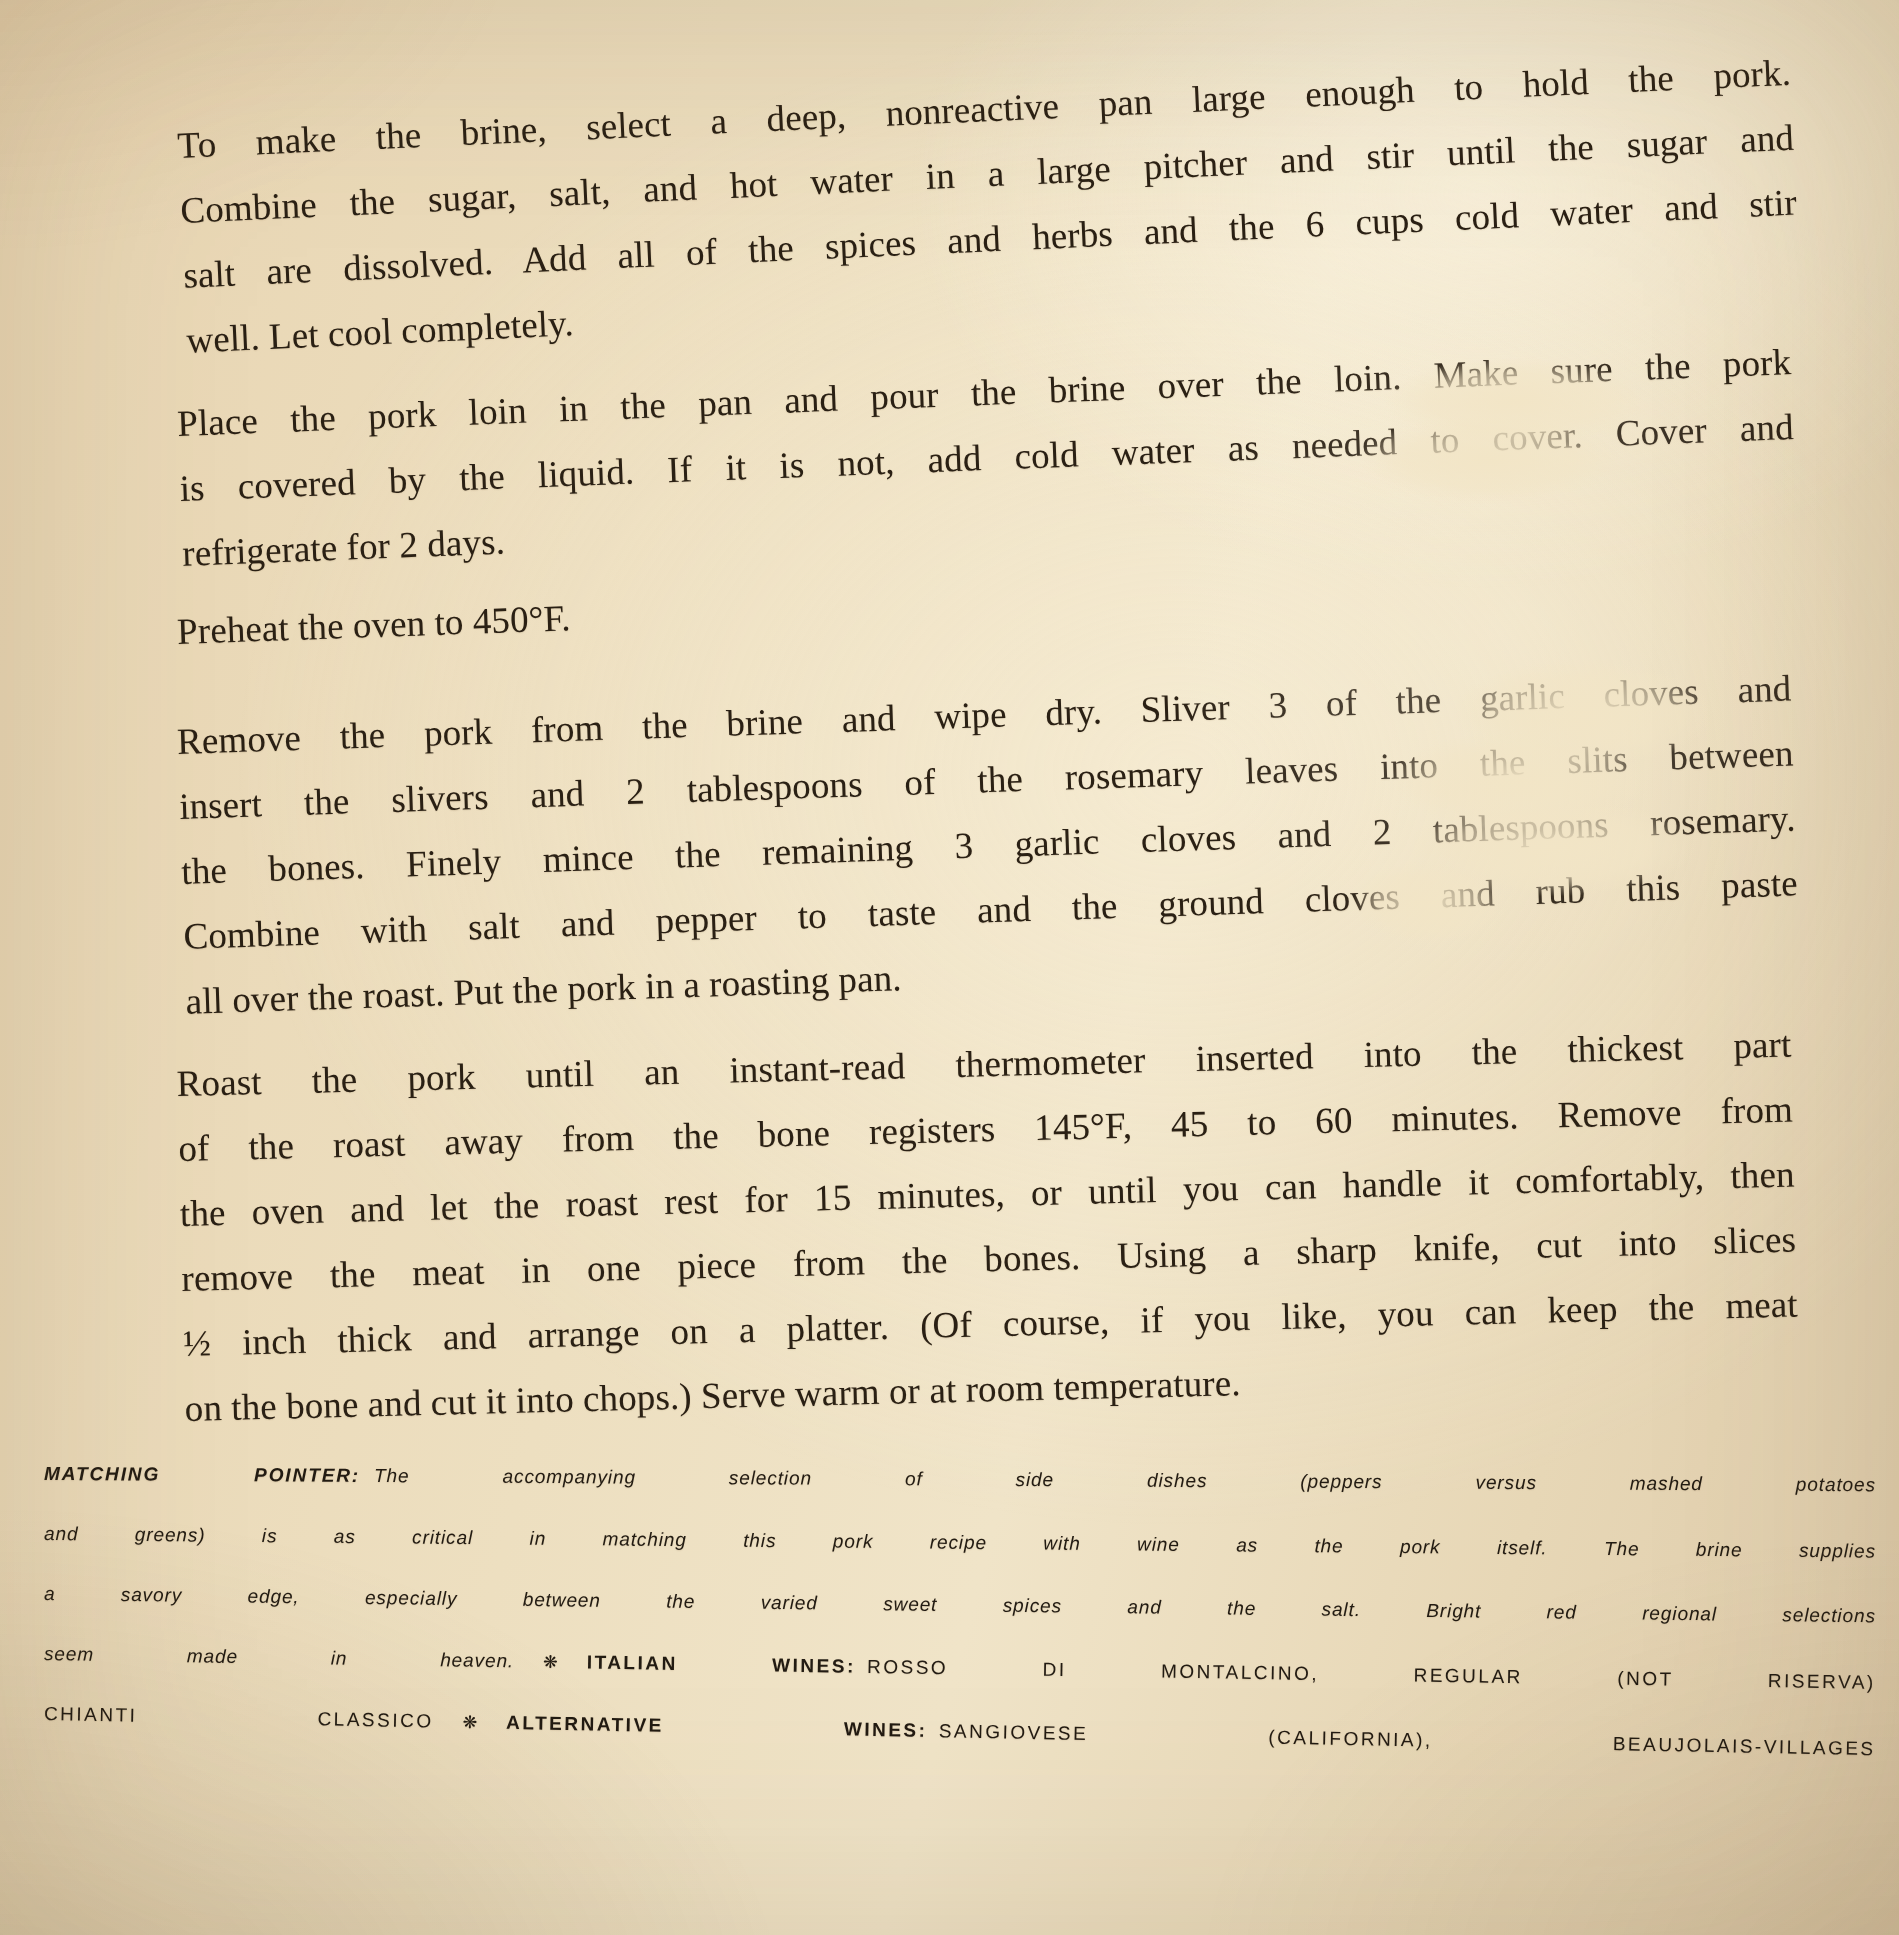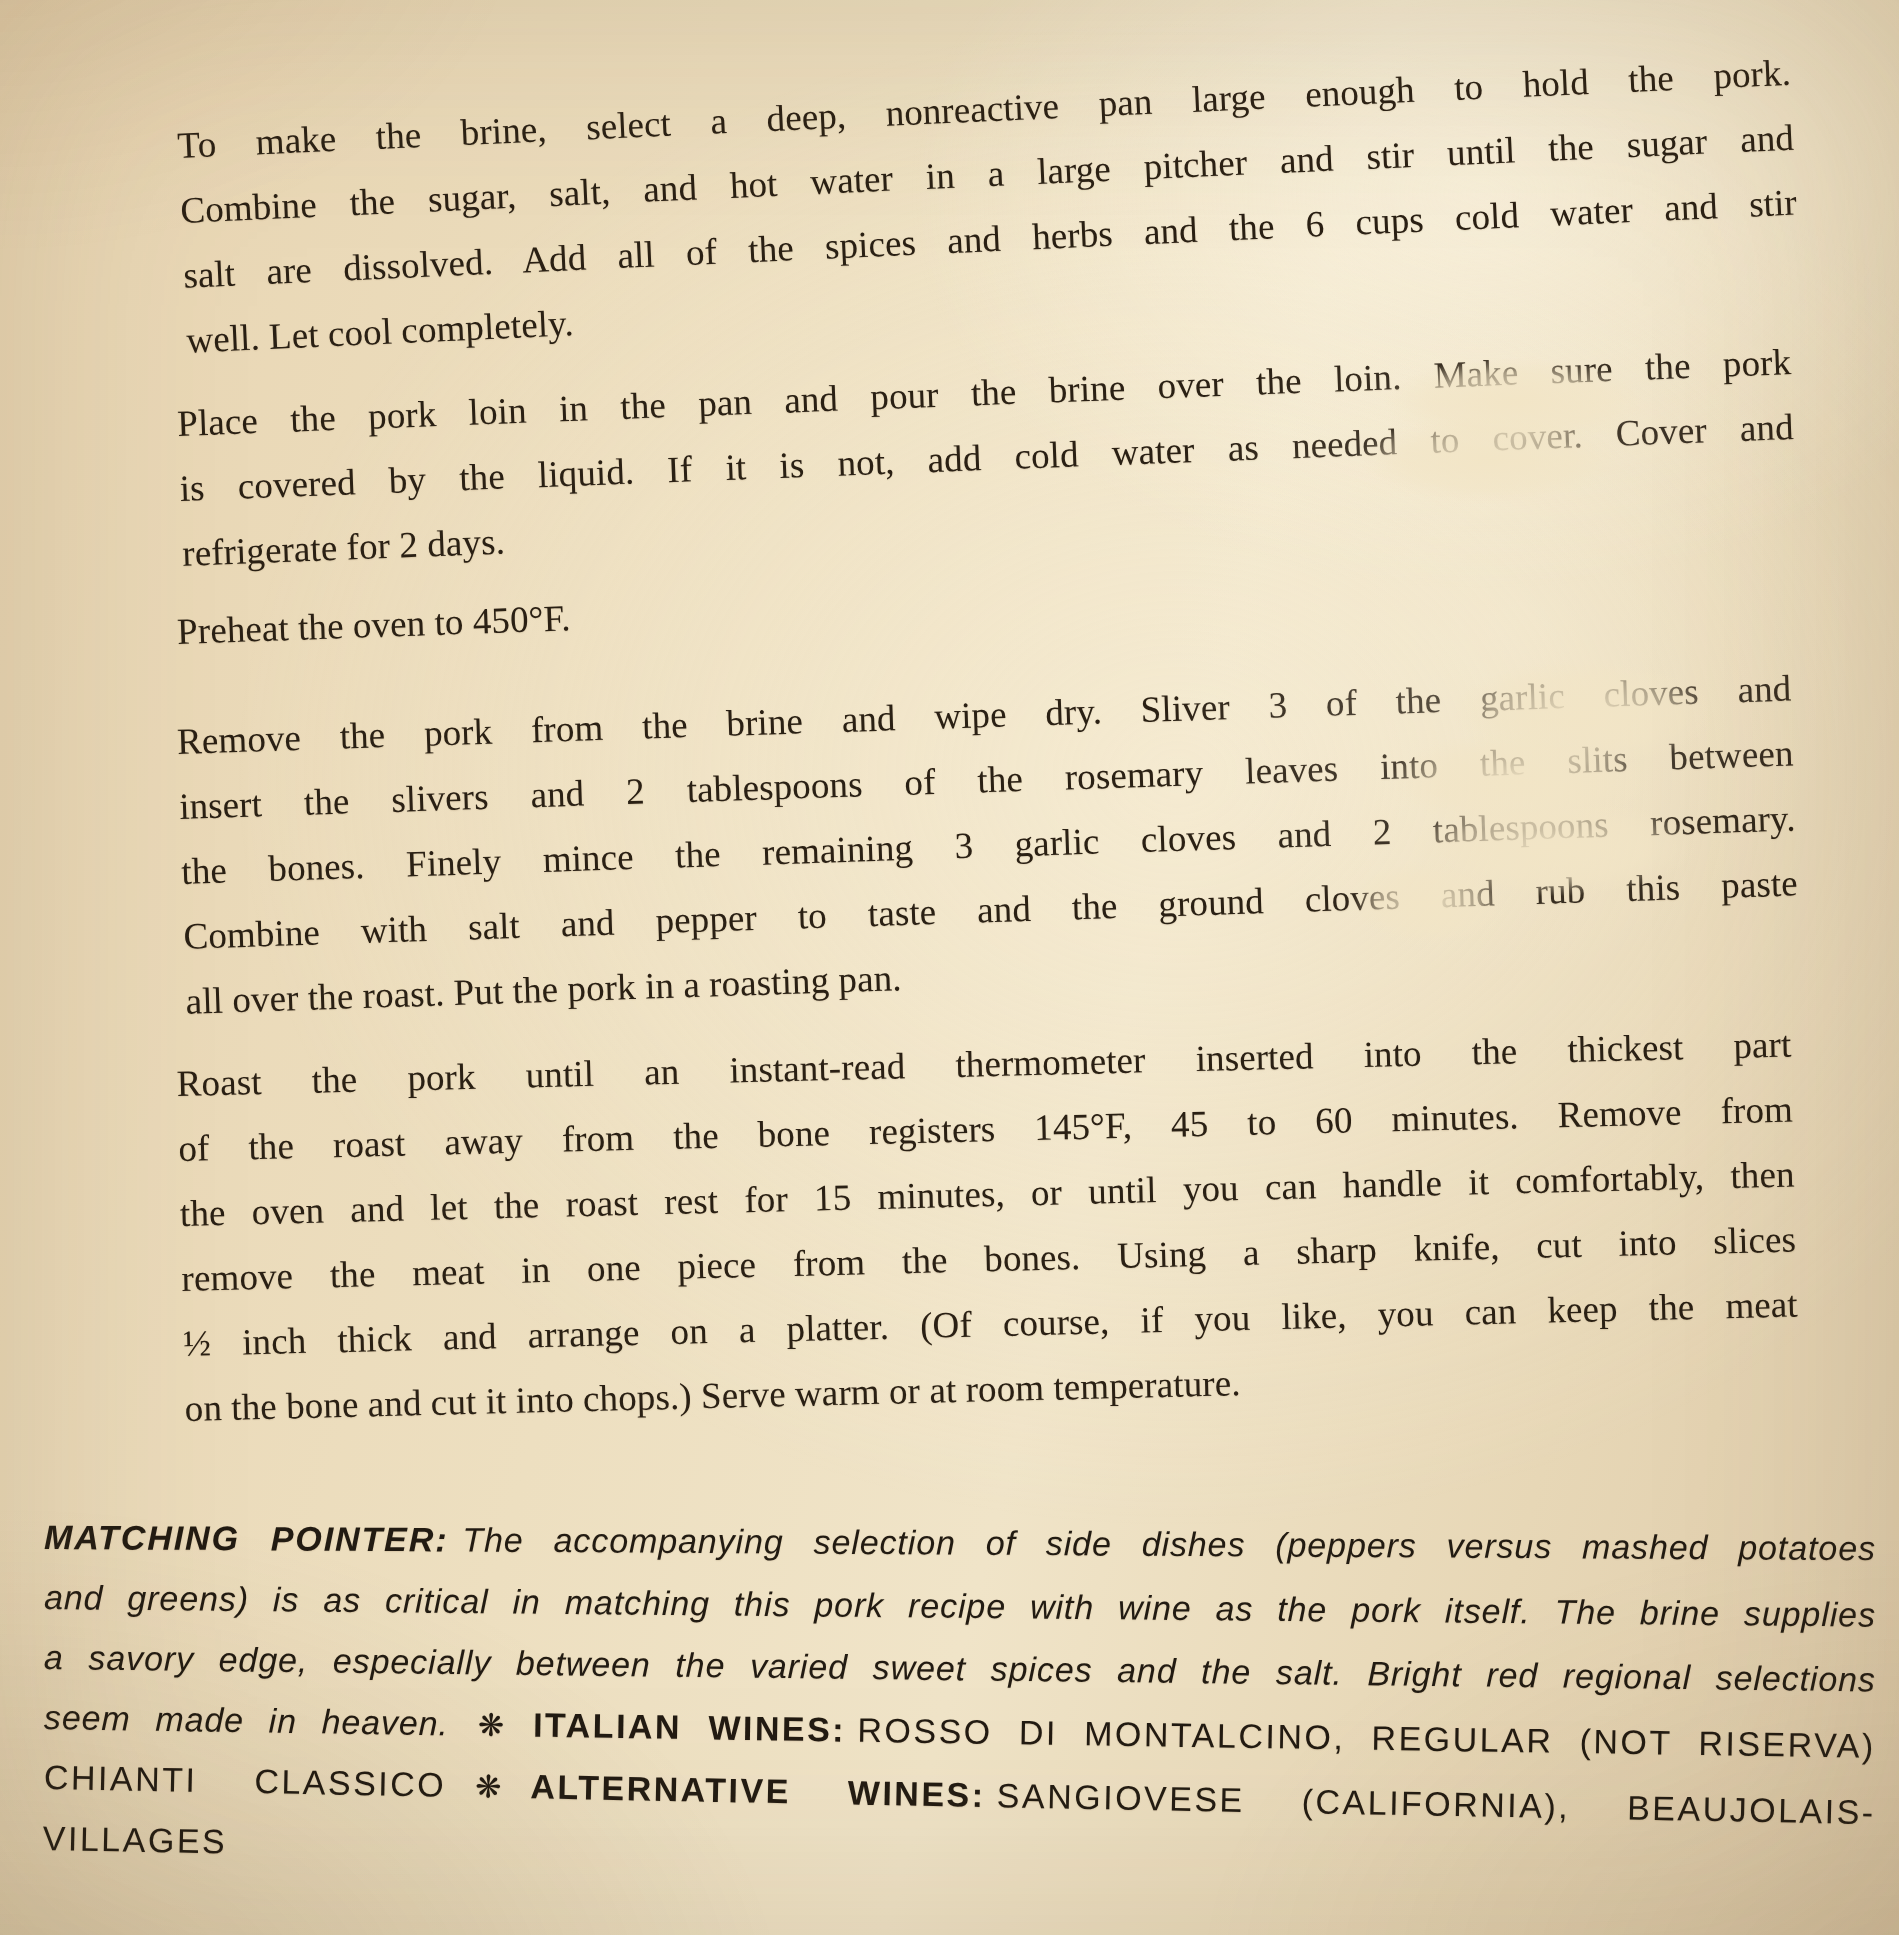--- a/index.html
+++ b/index.html
@@ -34,23 +34,23 @@
     text-align:justify;text-align-last:justify;
   }
   .line.last{text-align-last:left;}
   .p1{top:113px;transform:rotate(-2.6deg);}
   .p2{top:391px;transform:rotate(-2.2deg);}
   .p3{top:599px;transform:rotate(-2.0deg);}
   .p4{top:709px;transform:rotate(-1.9deg);}
   .p5{top:1051px;transform:rotate(-1.4deg);}
   
   .matching{
-    position:absolute;left:44px;top:1507px;width:1832px;z-index:1;
+    position:absolute;left:44px;top:1444px;width:1832px;z-index:1;
     font-family:"Liberation Sans","DejaVu Sans",sans-serif;
-    color:#221b12;font-size:34px;
+    color:#221b12;font-size:19px;
     text-shadow:0 0.6px 1.3px rgba(92,64,32,0.16);
   }
   .m-line{
     height:60px;line-height:60px;
     text-align:justify;text-align-last:justify;
     transform-origin:0 50%;
   }
   .m-line:nth-child(1){transform:rotate(0.35deg);}
   .m-line:nth-child(2){transform:rotate(0.55deg);}
   .m-line:nth-child(3){transform:rotate(0.70deg);}

